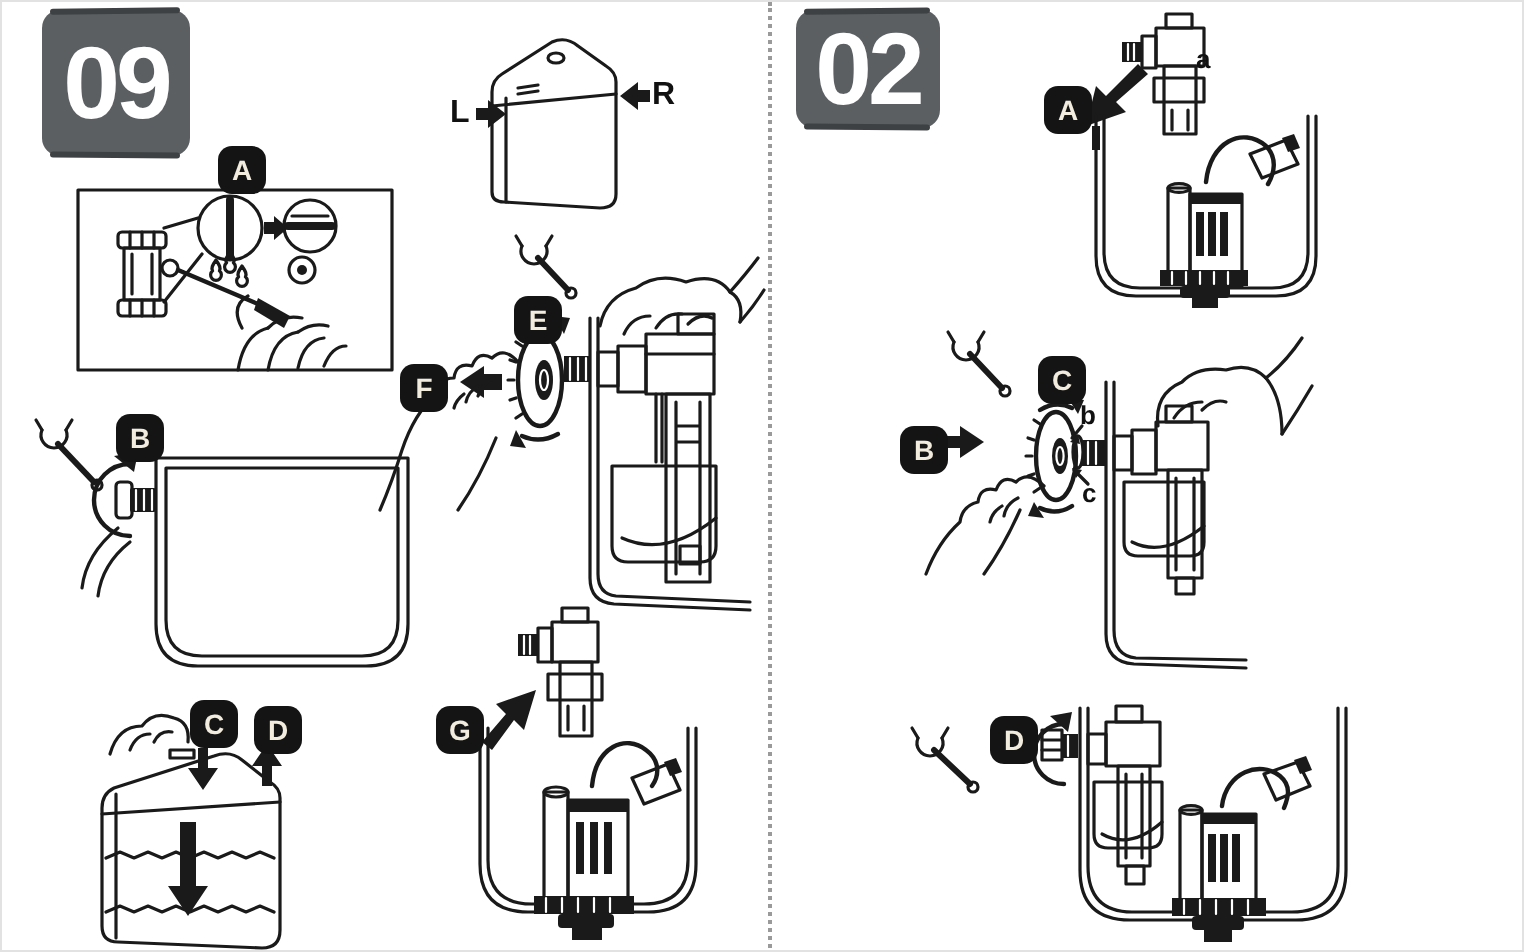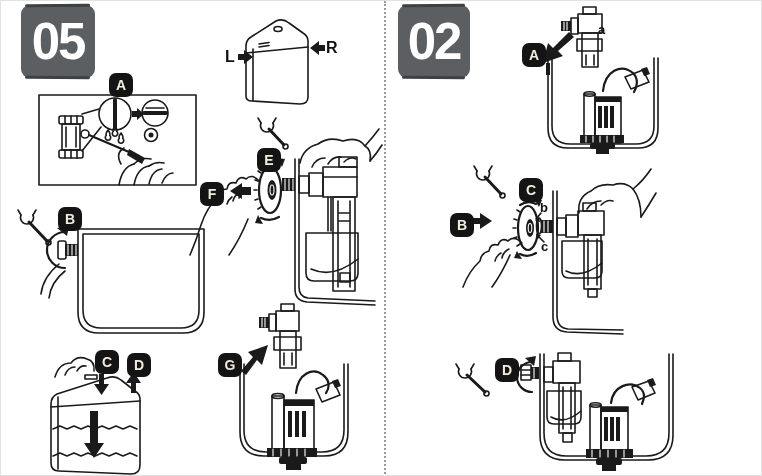--- a/index.html
+++ b/index.html
@@ -283,22 +283,22 @@
       <rect class="fl" x="585" y="448" width="47" height="9"></rect>
       <path class="wt" d="M591,449 v7 M599,449 v7 M607,449 v7 M615,449 v7 M623,449 v7"></path>
       <rect class="fl" x="595" y="457" width="26" height="7" rx="2"></rect>
       <rect class="fl" x="601" y="464" width="14" height="6"></rect>
       <path class="sw2" d="M610,402 C612,385 629,379 639,387 C645,392 643,398 641,403"></path>
       <path d="M631,386 L648,380 L654,392 L637,399 Z"></path>
       <path class="fl" d="M646,379 L652,377 L655,384 L649,386 Z"></path>
     </g>
   </svg>
 
-  <div class="panel-num" style="left:20px;top:4px;width:74px;height:73px;">05</div>
-  <div class="panel-num" style="left:397px;top:4px;width:72px;height:73px;">02</div>
+  <div class="panel-num" style="left:20px;top:4px;width:74px;height:73px;">09</div>
+  <div class="panel-num" style="left:397px;top:4px;width:72px;height:59px;">02</div>
 
   <div class="badge" style="left:108px;top:72px;">A</div>
   <div class="badge" style="left:57px;top:206px;">B</div>
   <div class="badge" style="left:94px;top:349px;">C</div>
   <div class="badge" style="left:126px;top:352px;">D</div>
   <div class="badge" style="left:256px;top:147px;">E</div>
   <div class="badge" style="left:199px;top:181px;">F</div>
   <div class="badge" style="left:217px;top:352px;">G</div>
 
   <div class="badge" style="left:521px;top:42px;">A</div>

